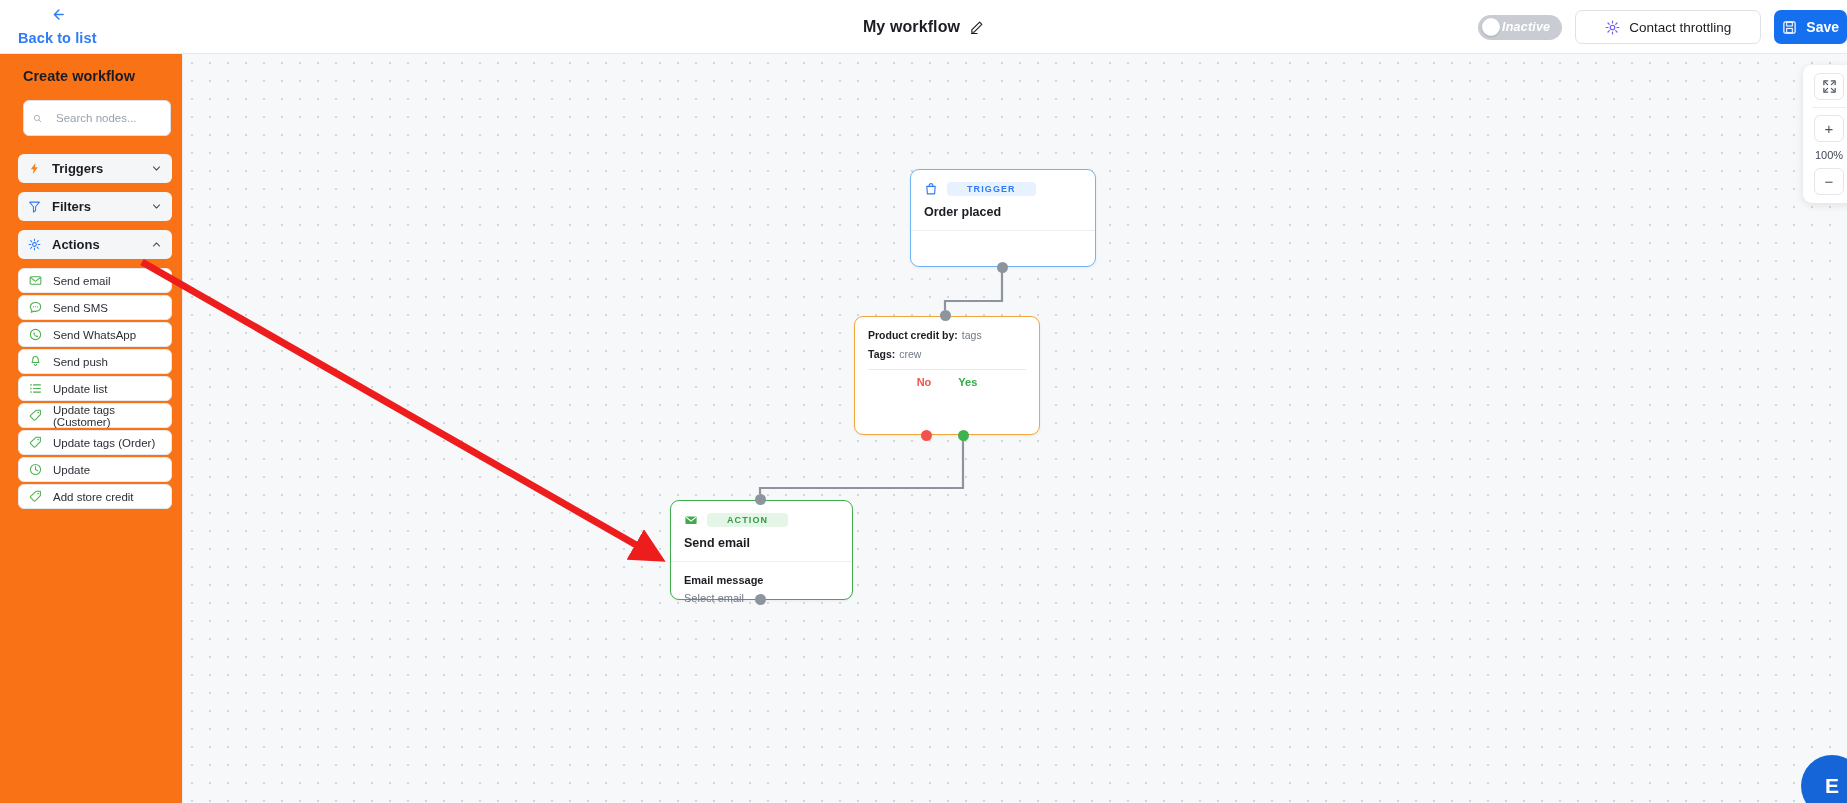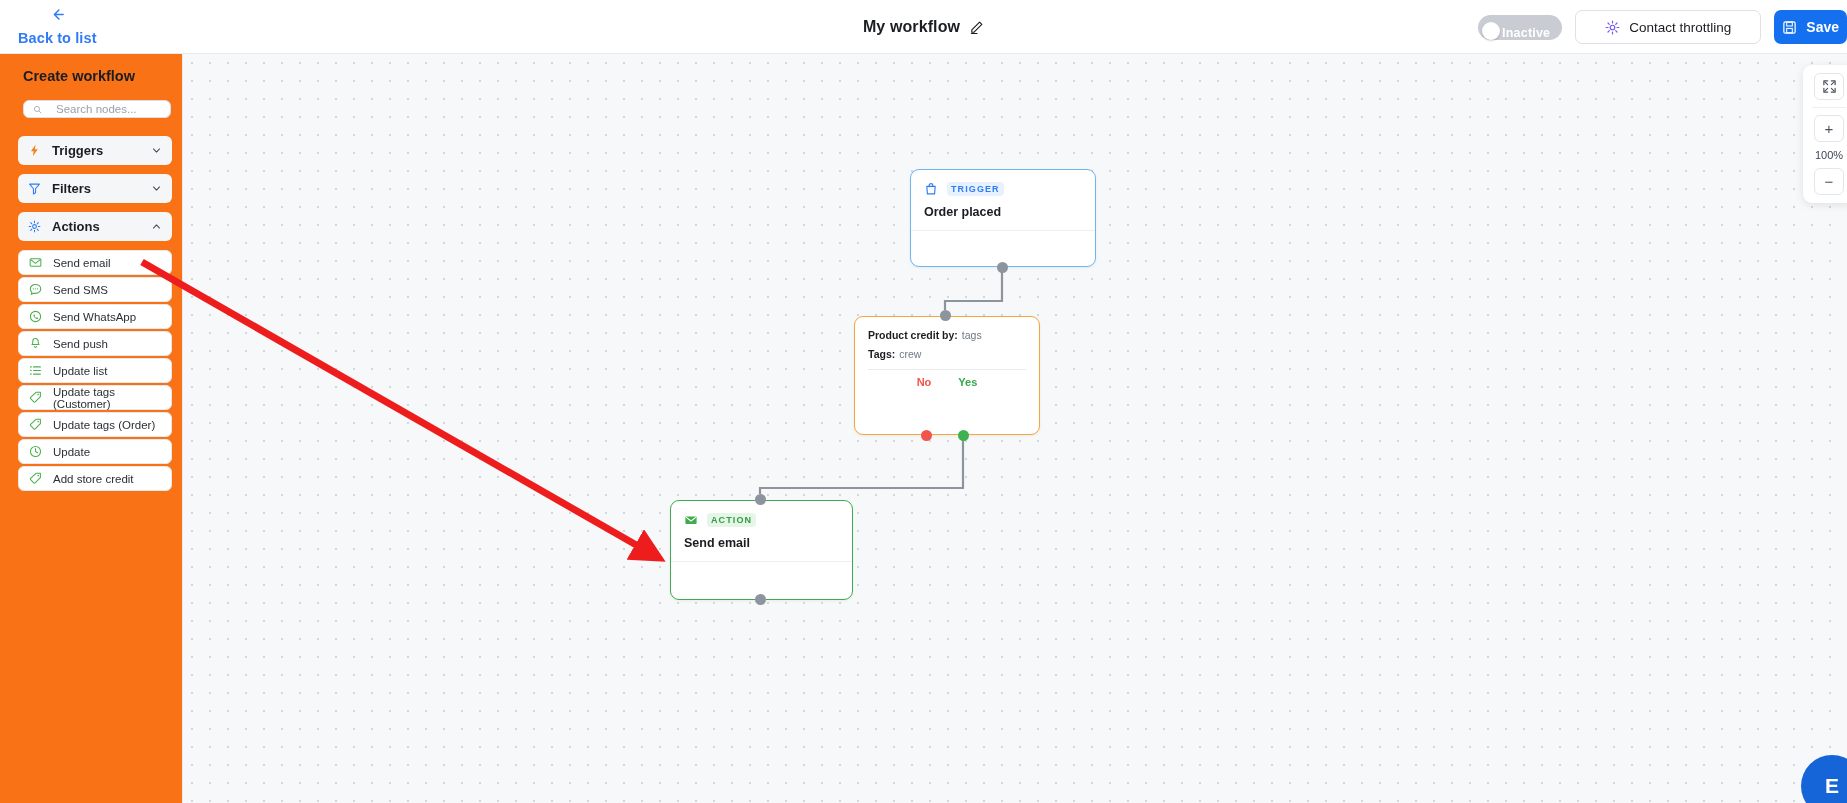--- a/index.html
+++ b/index.html
@@ -29,23 +29,23 @@
     pointer-events: none;
   }
   .wf-title { font-size: 16px; font-weight: 700; color: #1b1d22; letter-spacing: .1px; }
   .pencil { width: 15px; height: 15px; pointer-events: auto; cursor: pointer; }
 
   .top-right {
     position: absolute; right: 0; top: 0; height: 54px;
     display: flex; align-items: center; gap: 13px; padding-right: 0;
   }
   .toggle-pill {
-    display: flex; align-items: flex-end; gap: 2px;
+    display: flex; align-items: center; gap: 2px;
     background: #c9ccd2; border-radius: 14px; height: 25px;
-    padding: 0 12px 0 4px; cursor: pointer;
+    padding: 0 12px 0 4px; cursor: pointer; font-style: italic;
   }
   .toggle-knob {
     width: 18px; height: 18px; border-radius: 50%; background: #ffffff;
     box-shadow: 0 1px 2px rgba(0,0,0,.18); flex: none;
   }
   .toggle-label { font-size: 12.5px; font-weight: 700; color: #ffffff; letter-spacing: .2px; }
 
   .btn-outline {
     display: flex; align-items: center; gap: 9px;
     height: 34px; padding: 0 29px;
@@ -63,21 +63,21 @@
 
   
   .sidebar {
     position: absolute; top: 54px; left: 0; width: 183px; height: 749px;
     background: #f97316; border-right: 1px solid #e9eaee;
     padding: 14px 12px 0 12px; z-index: 30;
   }
   .sidebar-title { font-size: 14.5px; font-weight: 700; color: #1b1d22; margin: 0 0 16px 11px; }
   .search-box {
     display: flex; align-items: center; gap: 14px;
-    height: 18px; border: 1px solid #dcdee3; border-radius: 6px;
+    height: 36px; border: 1px solid #dcdee3; border-radius: 6px;
     padding: 0 9px; margin: 0 0 18px 11px; width: 148px; background: #fff;
   }
   .search-box input {
     border: none; outline: none; font-size: 11.5px; color: #6b7280;
     font-family: "Liberation Sans", sans-serif; width: 100%; background: transparent;
   }
   .search-box input::placeholder { color: #9aa1ad; }
 
   .group-head {
     display: flex; align-items: center; gap: 11px;
@@ -108,21 +108,21 @@
   .flow { position: absolute; inset: 0; }
 
   .node {
     position: absolute; background: #ffffff; border-radius: 9px;
     box-shadow: 0 1px 3px rgba(16,24,40,.06);
   }
   .node-head { padding: 12px 13px 11px 13px; border-bottom: 1px solid #eceef1; }
   .node-badge-row { display: flex; align-items: center; gap: 9px; margin-bottom: 9px; }
   .badge {
     font-size: 9px; font-weight: 700; letter-spacing: 1.1px;
-    padding: 2px 4px; border-radius: 4px;
+    padding: 2px 20px; border-radius: 4px;
   }
   .node-name { font-size: 12.5px; font-weight: 700; color: #1b1d22; }
   .node-body { padding: 12px 13px 11px 13px; }
 
   .node-trigger { border: 1.6px solid #6fb5f5; }
   .node-trigger .badge { color: #2f7cf6; background: #e8f1fe; }
   .node-filter { border: 1.6px solid #f3a63c; }
   .node-filter .badge { color: #ef8d22; background: #fdf0de; }
   .node-action { border: 1.6px solid #3fab4d; }
   .node-action .badge { color: #2f9e41; background: #e5f5e8; }
@@ -382,20 +382,24 @@
         <div class="node-head">
           <div class="node-badge-row">
             <svg width="14" height="14" viewBox="0 0 16 16">
               <rect x="1.6" y="4" width="12.8" height="8.6" rx="1.1" fill="#3fab4d"></rect>
               <path d="M2.2 4.7 8 9.2l5.8-4.5" fill="none" stroke="#ffffff" stroke-width="1.3" stroke-linejoin="round"></path>
             </svg>
             <span class="badge">ACTION</span>
           </div>
           <div class="node-name">Send email</div>
         </div>
+        <div class="node-body">
+          <div class="field-label">Email message</div>
+          <div class="field-value">Select email</div>
+        </div>
       </div>
       <div class="port" style="left:572px; top:440px;"></div>
       <div class="port" style="left:572px; top:540px;"></div>
     </div>
 
     <div class="zoom-panel">
       <div class="zbtn">
         <svg width="15" height="15" viewBox="0 0 16 16">
           <path d="M2 6V2h4M14 6V2h-4M2 10v4h4M14 10v4h-4" fill="none" stroke="#4b5260" stroke-width="1.3" stroke-linecap="round" stroke-linejoin="round"></path>
           <path d="M6 6 3 3M10 6l3-3M6 10l-3 3M10 10l3 3" fill="none" stroke="#4b5260" stroke-width="1.2" stroke-linecap="round"></path>

